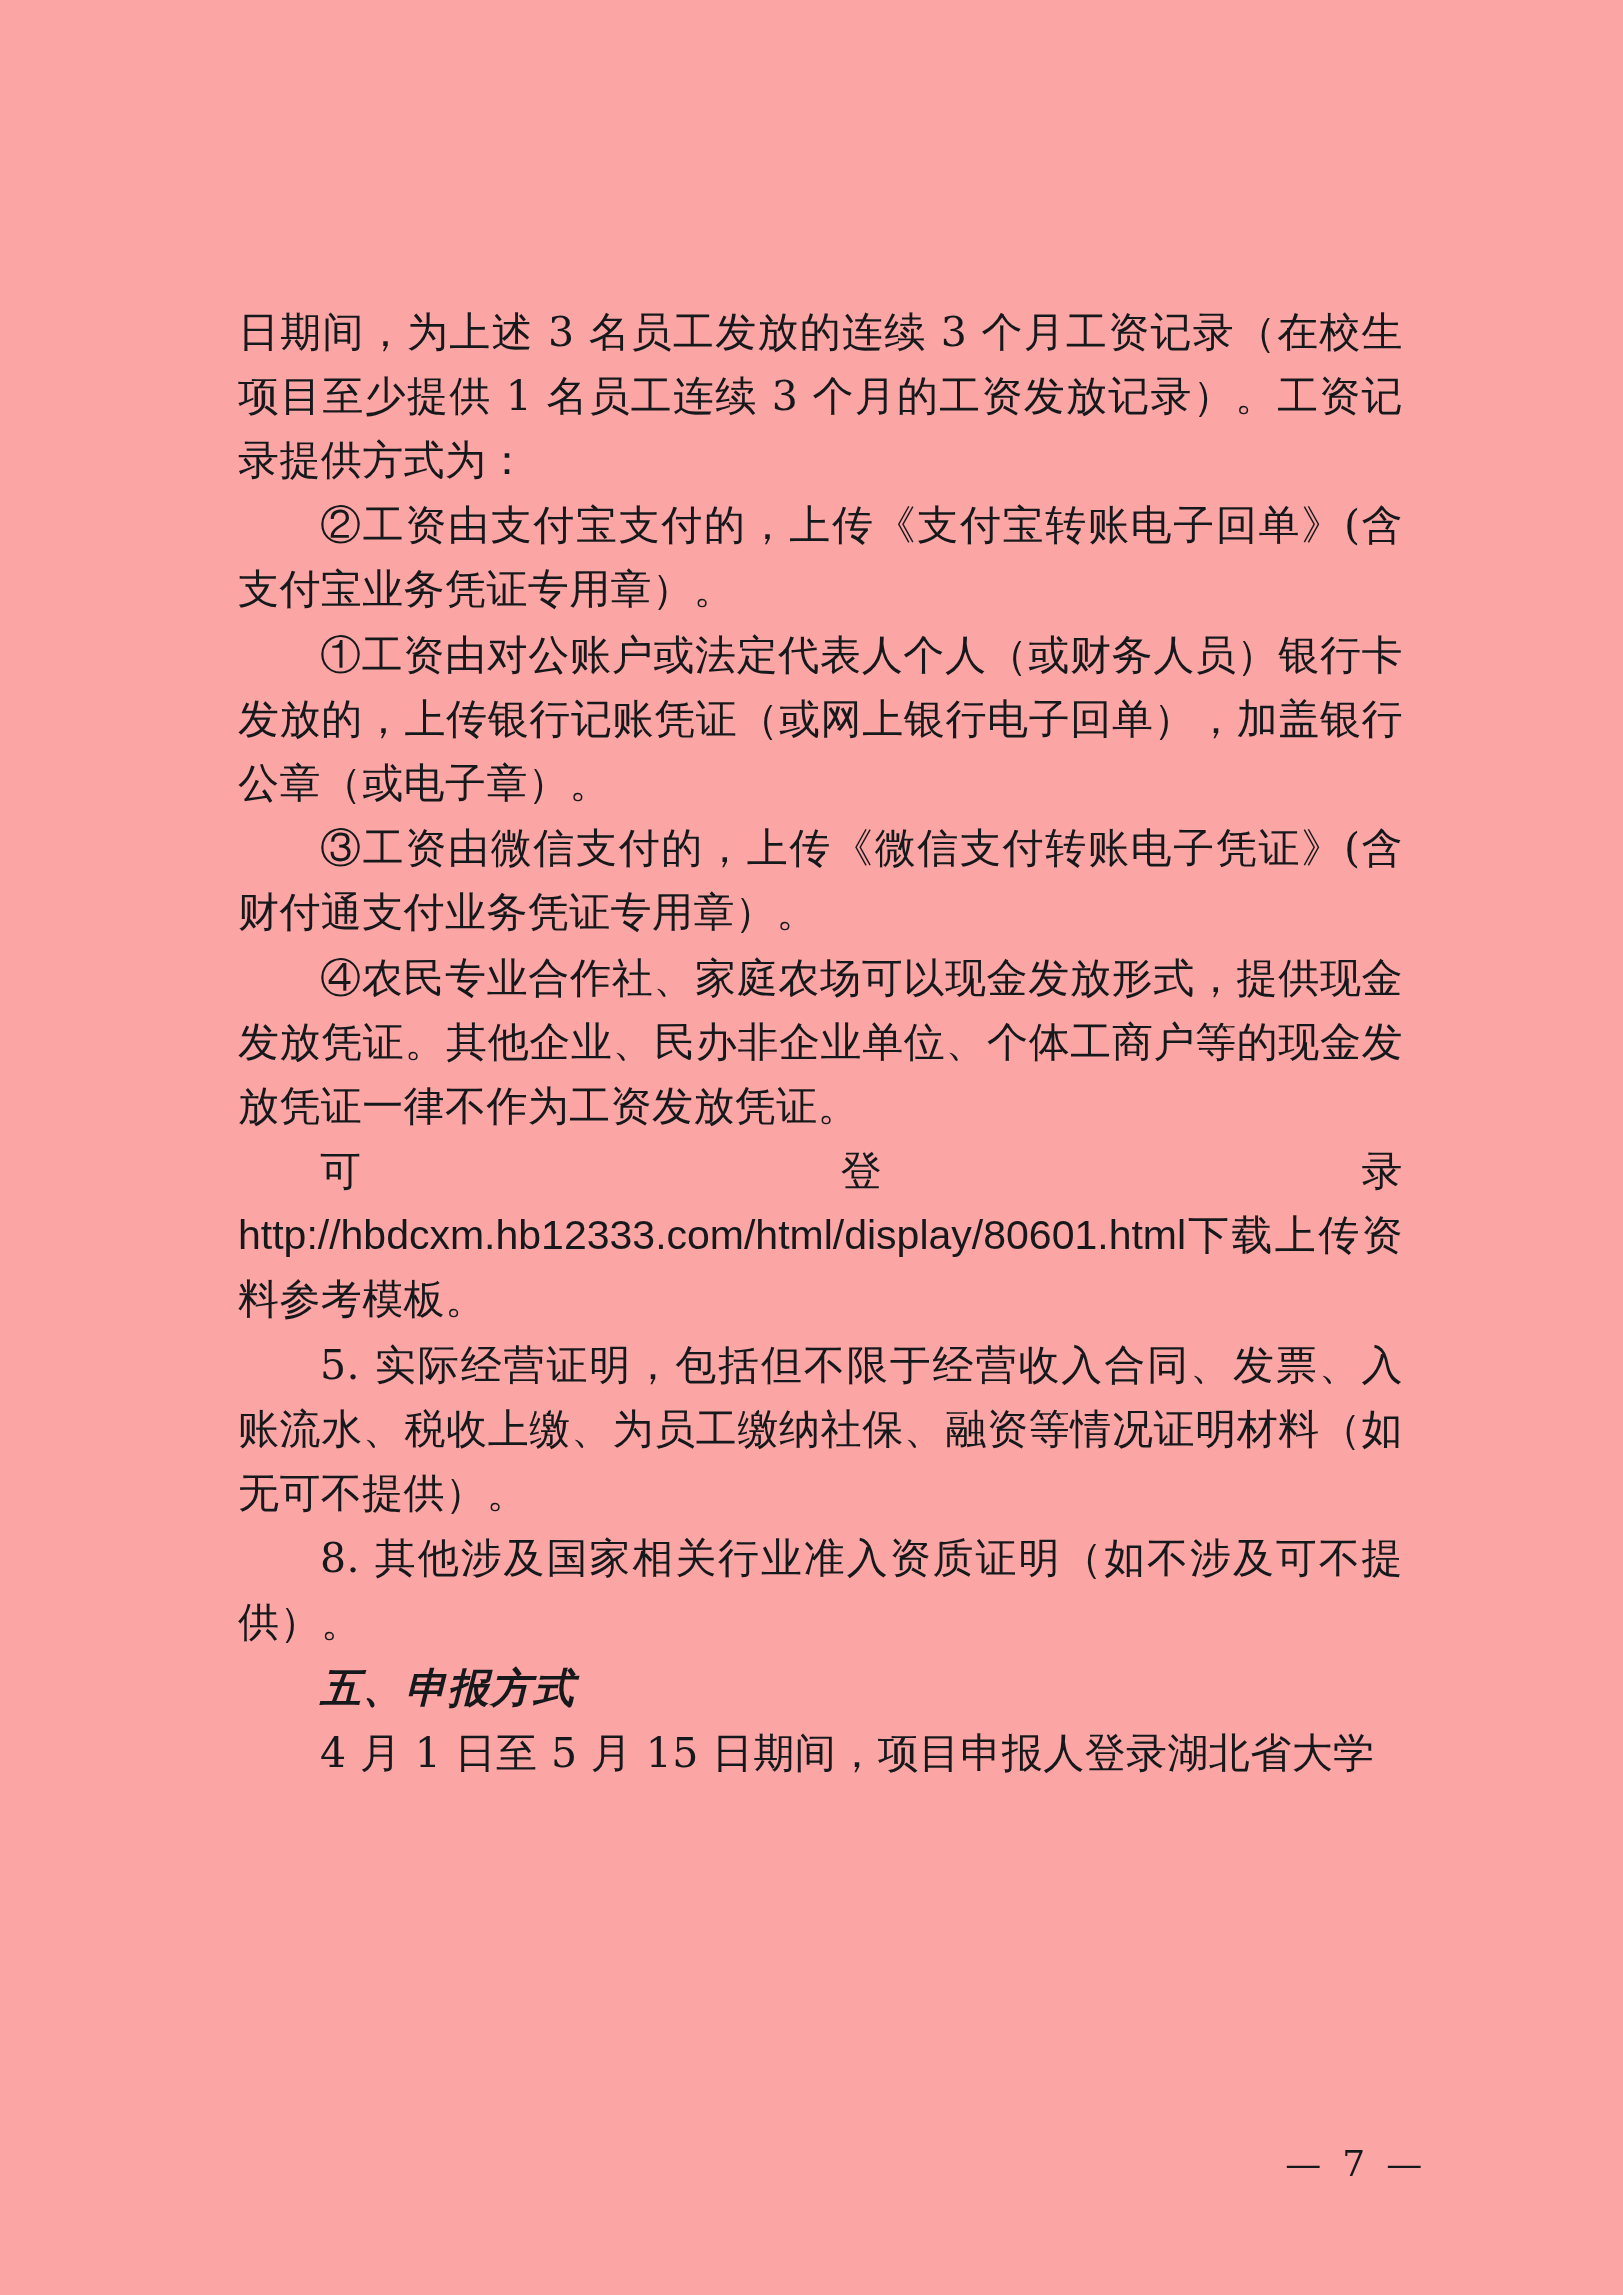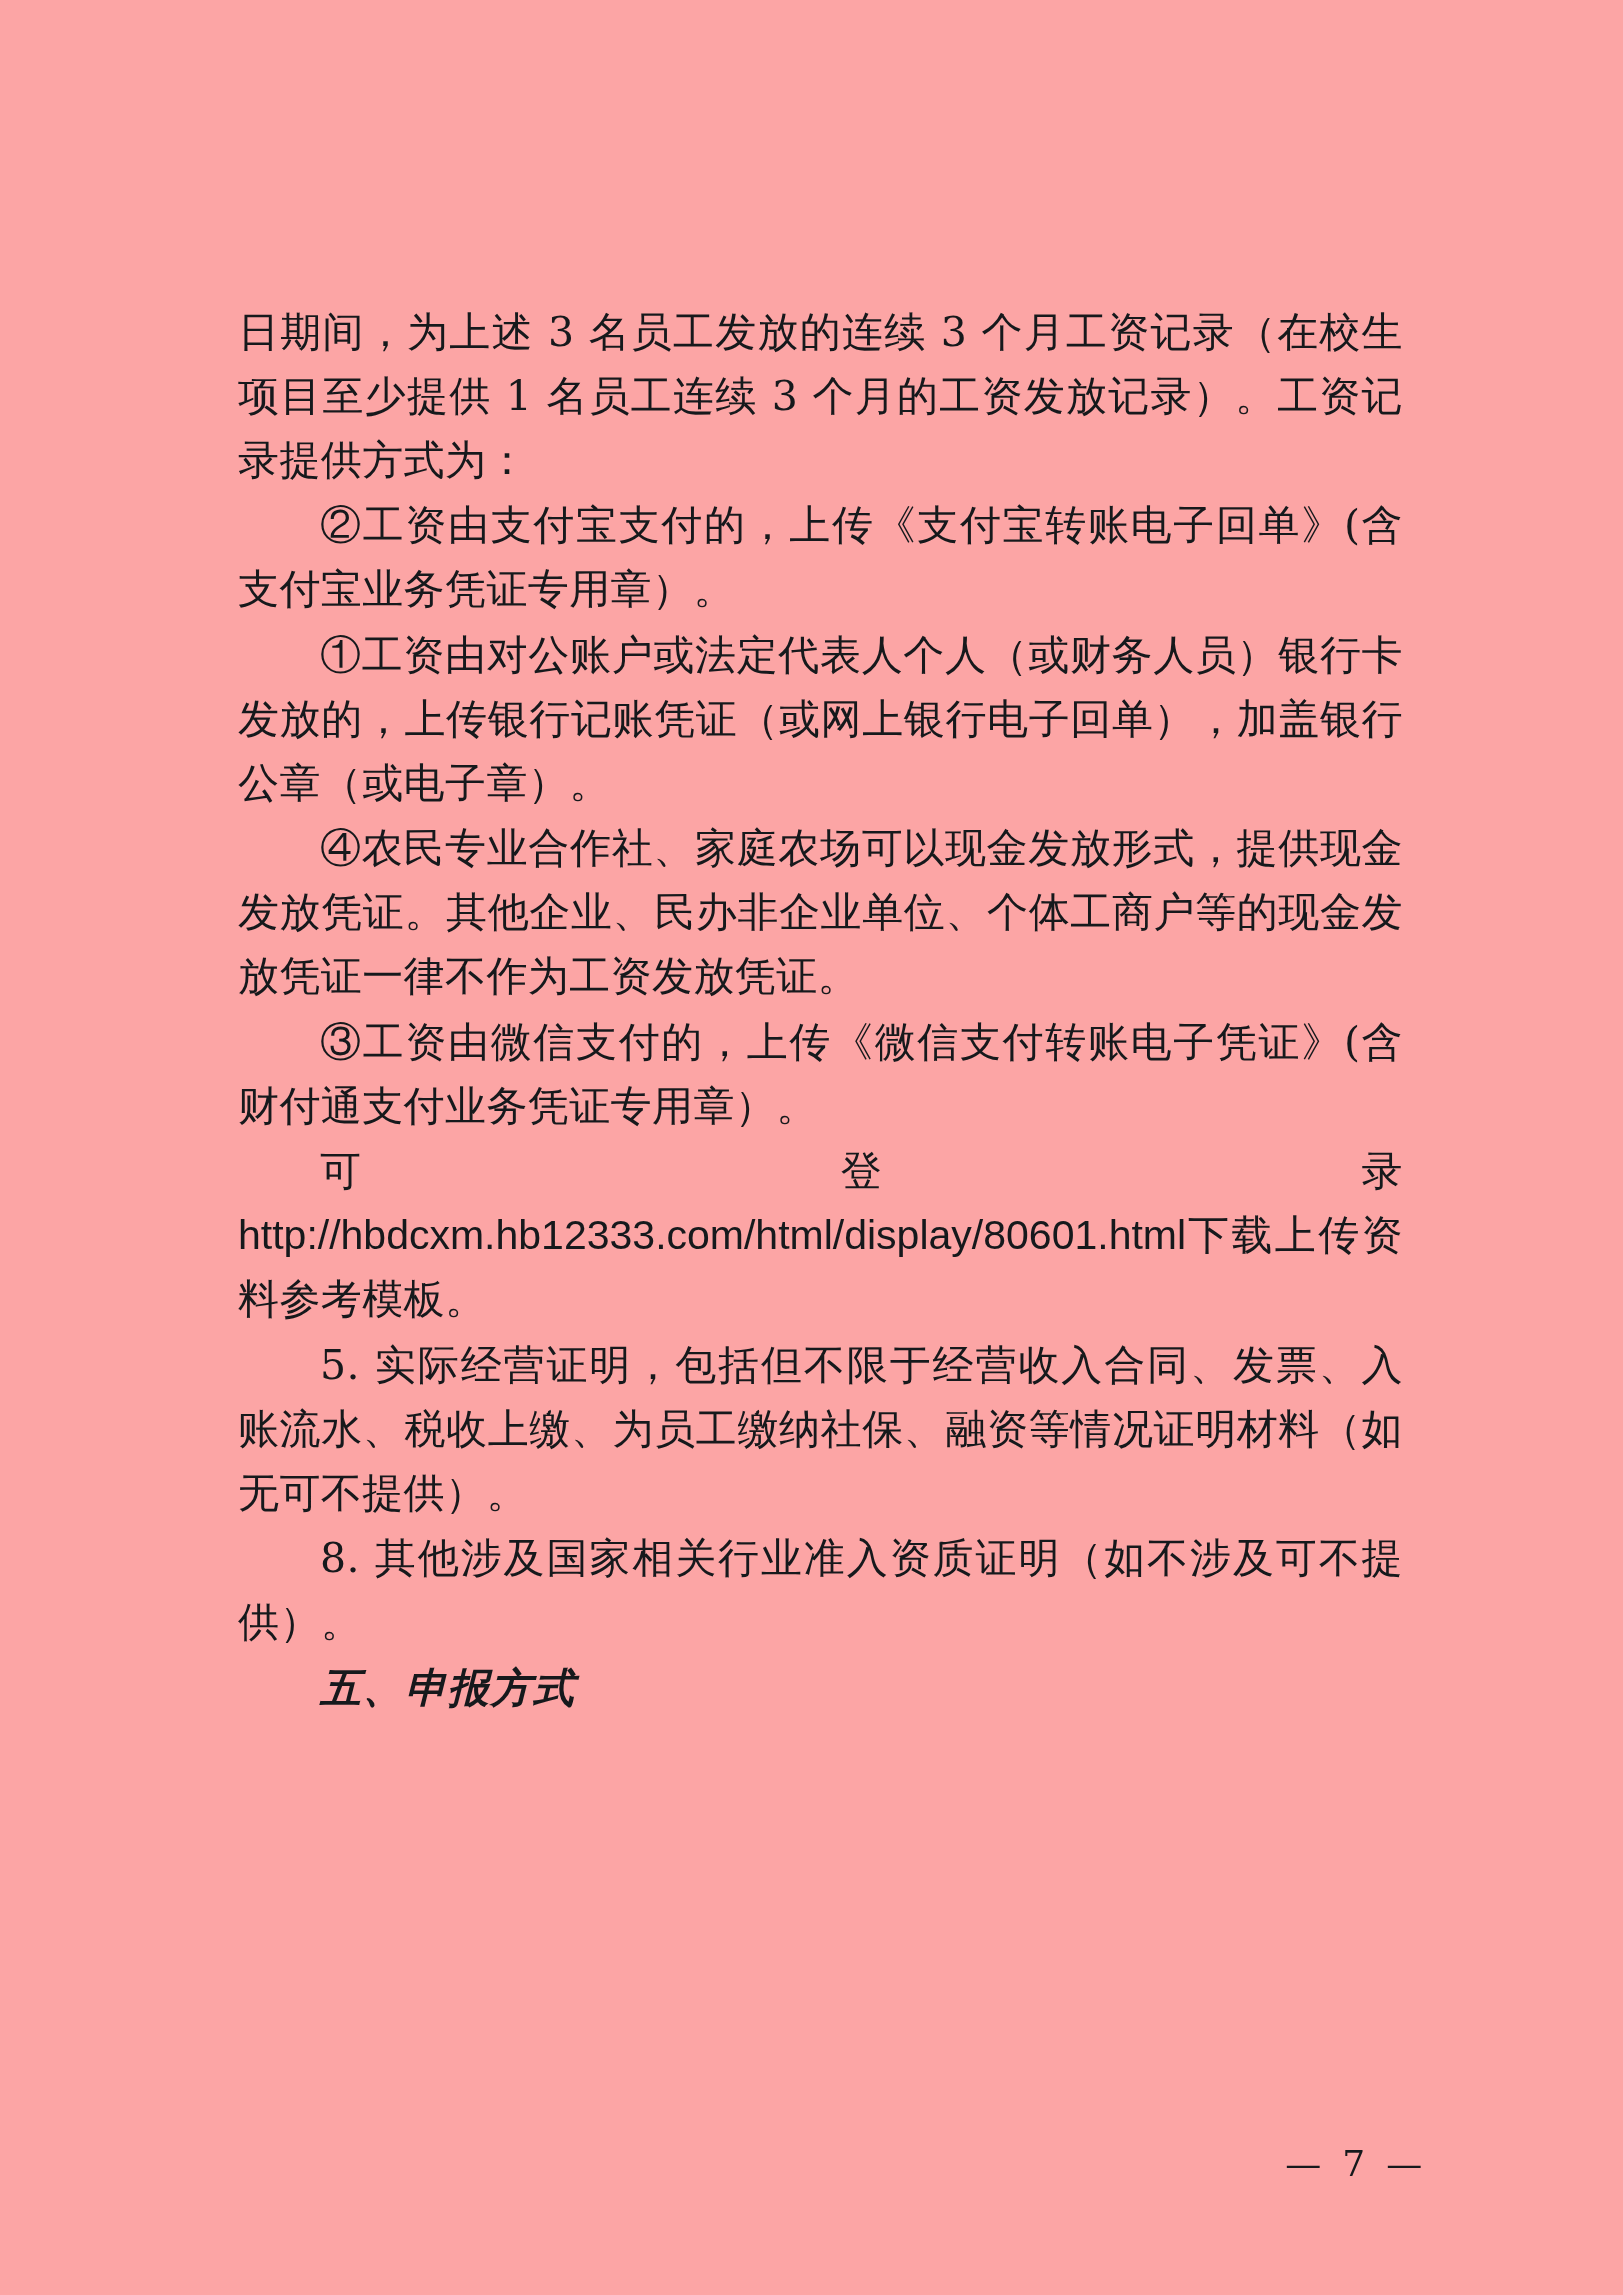--- a/index.html
+++ b/index.html
@@ -66,30 +66,31 @@
 
 <div class="page">
   <div class="body-area">
 
     <p>日期间，为上述 3 名员工发放的连续 3 个月工资记录（在校生项目至少提供 1 名员工连续 3 个月的工资发放记录）。工资记录提供方式为：</p>
 
     <p class="indent">②工资由支付宝支付的，上传《支付宝转账电子回单》(含支付宝业务凭证专用章）。</p>
 
     <p class="indent">①工资由对公账户或法定代表人个人（或财务人员）银行卡发放的，上传银行记账凭证（或网上银行电子回单），加盖银行公章（或电子章）。</p>
 
+    <p class="indent">③工资由微信支付的，上传《微信支付转账电子凭证》(含财付通支付业务凭证专用章）。</p>
+
     <p class="indent">④农民专业合作社、家庭农场可以现金发放形式，提供现金发放凭证。其他企业、民办非企业单位、个体工商户等的现金发放凭证一律不作为工资发放凭证。</p>
-
-    <p class="indent">③工资由微信支付的，上传《微信支付转账电子凭证》(含财付通支付业务凭证专用章）。</p>
 
     <p class="indent"><span>可 登 录 </span><span class="url">http://hbdcxm.hb12333.com/html/display/80601.html</span><span>下载上传资料参考模板。</span></p>
 
     <p class="indent">5.  实际经营证明，包括但不限于经营收入合同、发票、入账流水、税收上缴、为员工缴纳社保、融资等情况证明材料（如无可不提供）。</p>
 
     <p class="indent">8.  其他涉及国家相关行业准入资质证明（如不涉及可不提供）。</p>
 
     <p class="indent heading">五、申报方式</p>
 
+    <p class="indent">4 月 1 日至 5 月 15 日期间，项目申报人登录湖北省大学</p>
 
   </div>
 
   <div class="pagenum">— 7 —</div>
 </div>
 
 
 </body></html>

